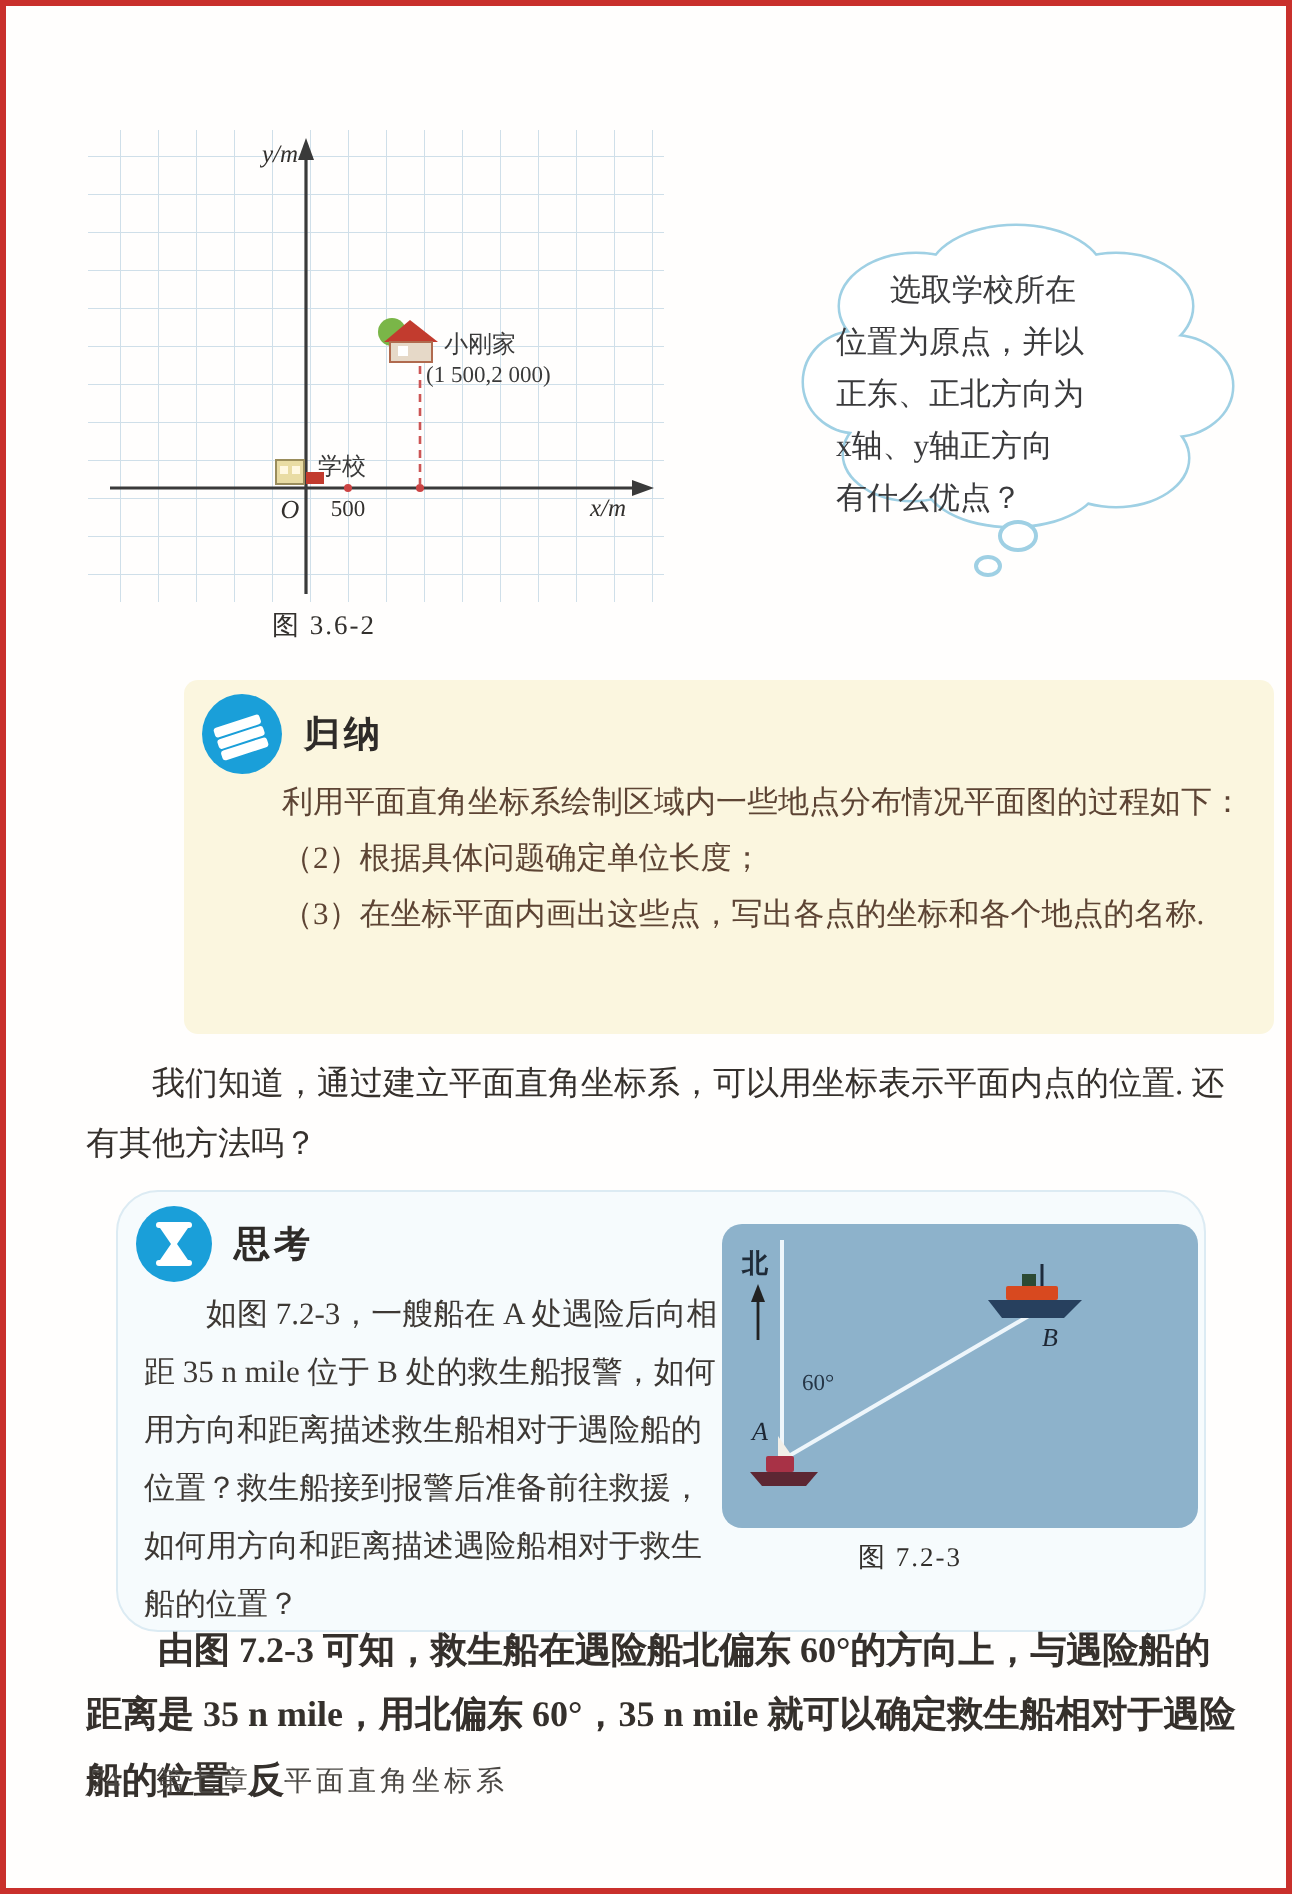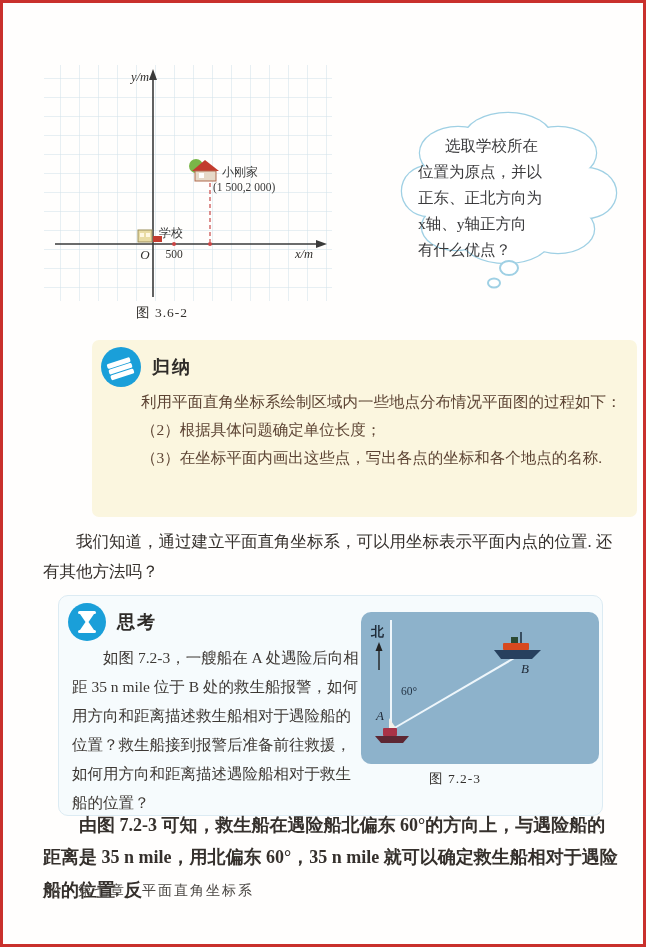--- a/index.html
+++ b/index.html
@@ -58,21 +58,21 @@
     font-size:16.5px;line-height:1.8;text-indent:2em;color:var(--text-main);
   }
   .para2{
     position:absolute;left:40px;top:806px;width:578px;
     font-size:18px;line-height:1.8;text-indent:2em;color:var(--text-main);font-weight:bold;
   }
   
   .sikao-box{
     position:absolute;left:55px;top:592px;width:545px;height:221px;
     background:var(--box-lightblue);
-    border:1px solid #dcebf3;border-radius:10px;
+    border:1px solid #dcebf3;border-radius:21px;
   }
   .sikao-body{
     position:absolute;left:13px;top:48px;width:287px;
     font-size:15.5px;line-height:1.87;text-indent:2em;color:#3d3834;
   }
   .fig723{position:absolute;left:302px;top:16px;}
   .fig723-caption{
     position:absolute;left:370px;top:174px;width:110px;text-align:left;
     font-size:13.5px;color:#33302d;letter-spacing:1px;
   }

